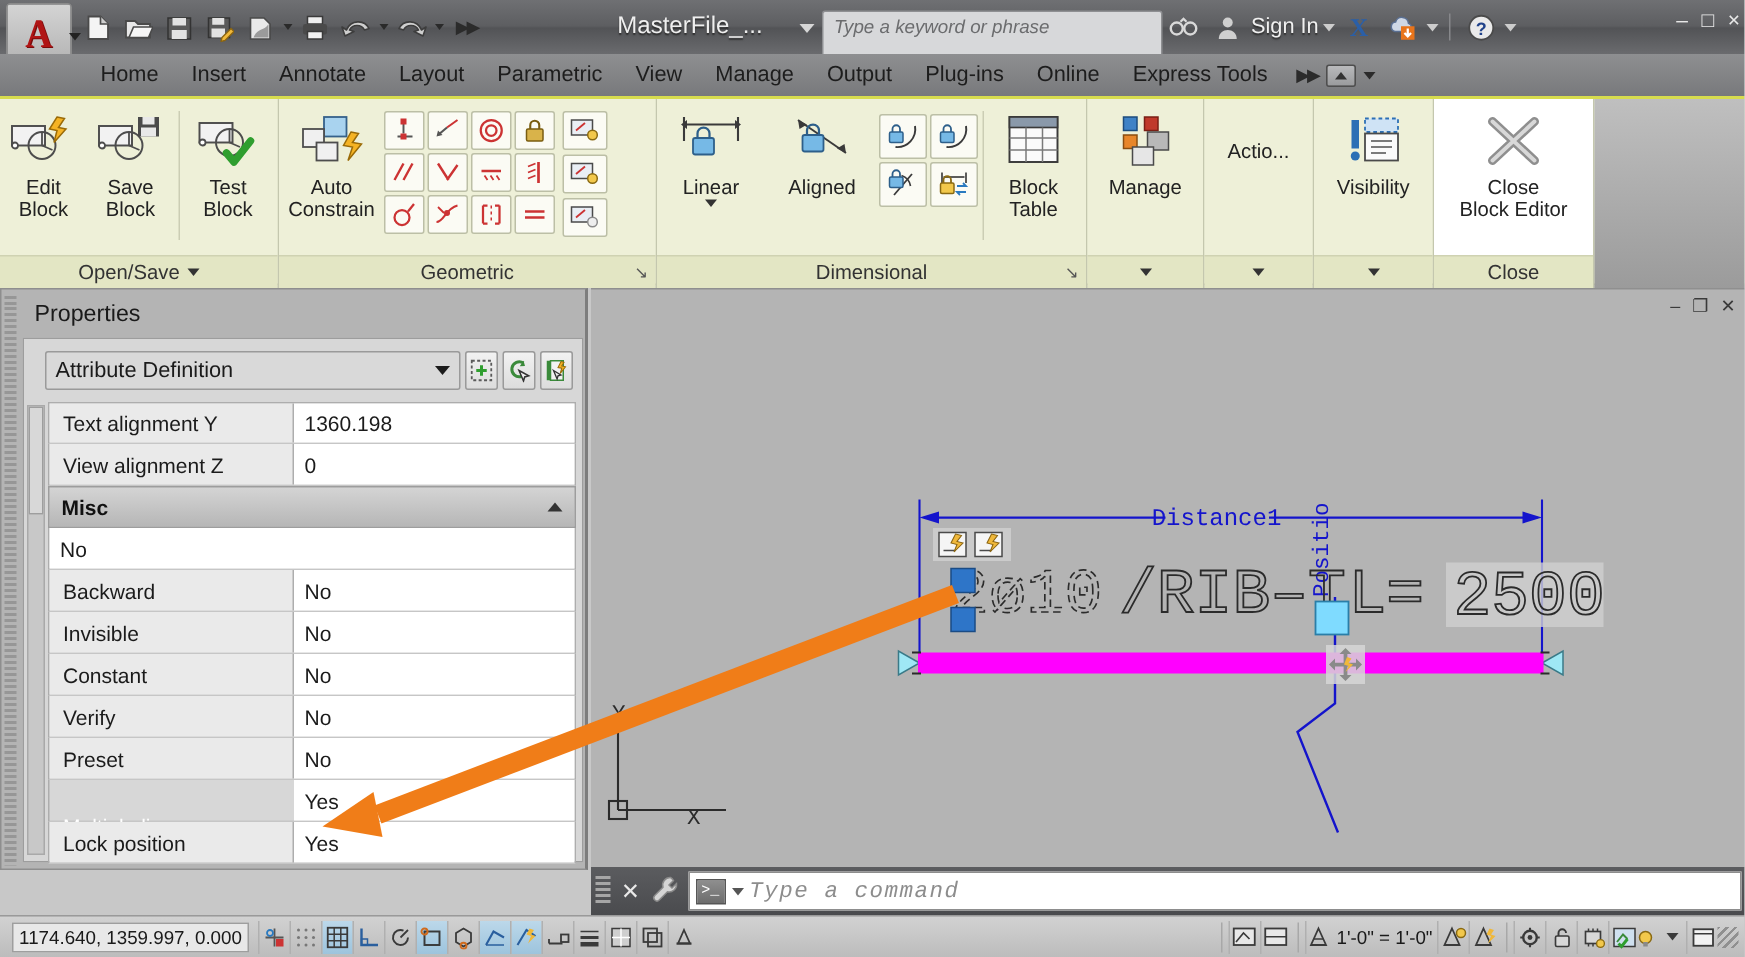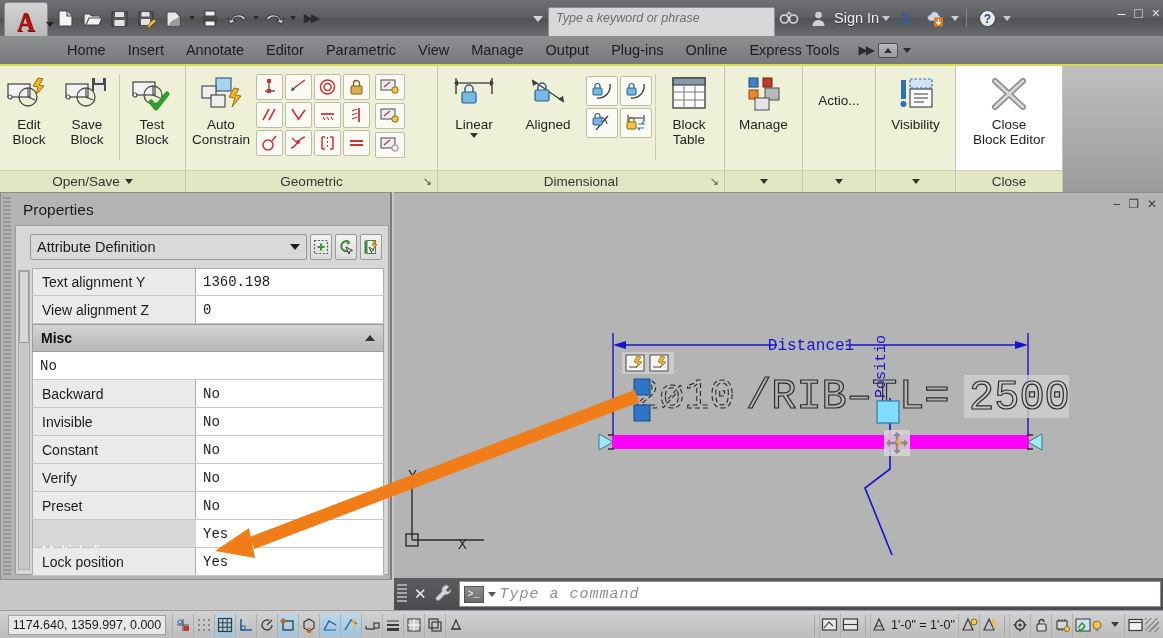--- a/index.html
+++ b/index.html
@@ -120,21 +120,21 @@
   }
   .type-combo .cv{border-left:5px solid transparent;border-right:5px solid transparent;border-top:6px solid #1b1b1b;}
   .pbtn{ width:22px;height:26px; background:linear-gradient(to bottom,#f2f2f2,#dcdcdc); border:1px solid #9a9a9a;border-radius:2px;
          display:flex;align-items:center;justify-content:center;cursor:pointer;}
   .scrollbar{ position:absolute; left:2px; top:44px; width:12px; height:300px; background:#c8c8c8; border:1px solid #a9a9a9;}
   .scrollthumb{ position:absolute; left:0; top:0; width:10px; height:72px; background:#d8d8d8; border:1px solid #9e9e9e;}
   .grid{ position:absolute; left:16px; top:42px; width:352px; }
   .row{ display:flex; height:28px; border-left:1px solid #adadad; border-right:1px solid #adadad; border-bottom:1px solid #c6c6c6;}
   .row:first-child{ border-top:1px solid #adadad;}
   .row .k{ width:163px; background:#eaeaea; border-right:1px solid #adadad; display:flex; align-items:center; padding-left:9px; font-size:14px; color:#1b1b1b;}
-  .row .v{ flex:1; background:#fff; display:flex; align-items:center; padding-left:7px; font-size:14px; color:#1b1b1b;font-family:Liberation Mono, monospace;}
+  .row .v{ flex:1; background:#fff; display:flex; align-items:center; padding-left:7px; font-size:14px; color:#1b1b1b;}
   .row.sel .k{ background:#1f9bef; color:#fff;margin-top:31px; }
   .row.sel .v{ background:#fff; }
   .cat{
     display:flex; align-items:center; justify-content:space-between; height:28px;
     background:linear-gradient(to bottom,#d4d4d4,#b6b6b6); border:1px solid #9d9d9d;
     padding:0 8px; font-weight:bold; font-size:14px; color:#111;
   }
   .cat .col{border-left:5px solid transparent;border-right:5px solid transparent;border-bottom:6px solid #333;}
 
   
@@ -251,20 +251,21 @@
       <svg width="21" height="19" viewBox="0 0 21 19">
           <path d="M17 11c-3-7-12-7-15-1l3 1c2-4 8-4 10 0l-3 1 6 3 2-6z" fill="#cfcfcf" stroke="#3d3d3d" stroke-width="1.1" stroke-linejoin="round"></path>
         </svg>
     </div>
     <div class="caret-sm">
         <i></i>
       </div>
     <div class="qbtn dblchev">▶▶</div>
   </div>
 
+  <div class="doctitle">MasterFile_...</div>
   <div class="title-caret"></div>
   <div class="searchbox">Type a keyword or phrase</div>
 
   <div class="tbicons">
     <div class="qbtn">
       <svg width="20" height="17" viewBox="0 0 20 17">
           <circle cx="5.5" cy="9" r="4" fill="none" stroke="#d9d9d9" stroke-width="1.6"></circle>
           <circle cx="14.5" cy="9" r="4" fill="none" stroke="#d9d9d9" stroke-width="1.6"></circle>
           <path d="M8 4.5l2-2 2 2" fill="none" stroke="#d9d9d9" stroke-width="1.5"></path>
         </svg>
@@ -304,21 +305,21 @@
     <span>–</span>
     <span>□</span>
     <span>×</span>
   </div>
 </div>
 
 <div class="tabsrow">
   <div class="tab">Home</div>
   <div class="tab">Insert</div>
   <div class="tab">Annotate</div>
-  <div class="tab">Editor</div>
+  <div class="tab">Layout</div>
   <div class="tab">Parametric</div>
   <div class="tab">View</div>
   <div class="tab">Manage</div>
   <div class="tab">Output</div>
   <div class="tab">Plug-ins</div>
   <div class="tab">Online</div>
   <div class="tab">Express Tools</div>
   <div class="tabs-extra">
     <div class="dblchev">▶▶</div>
     <div class="minbox">

